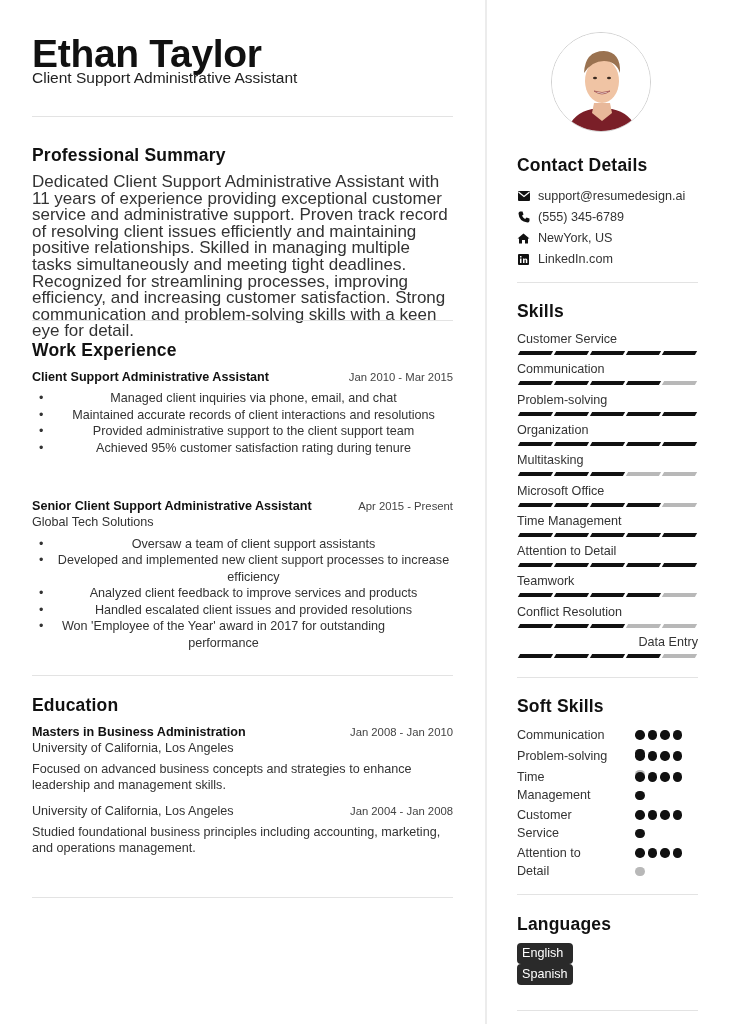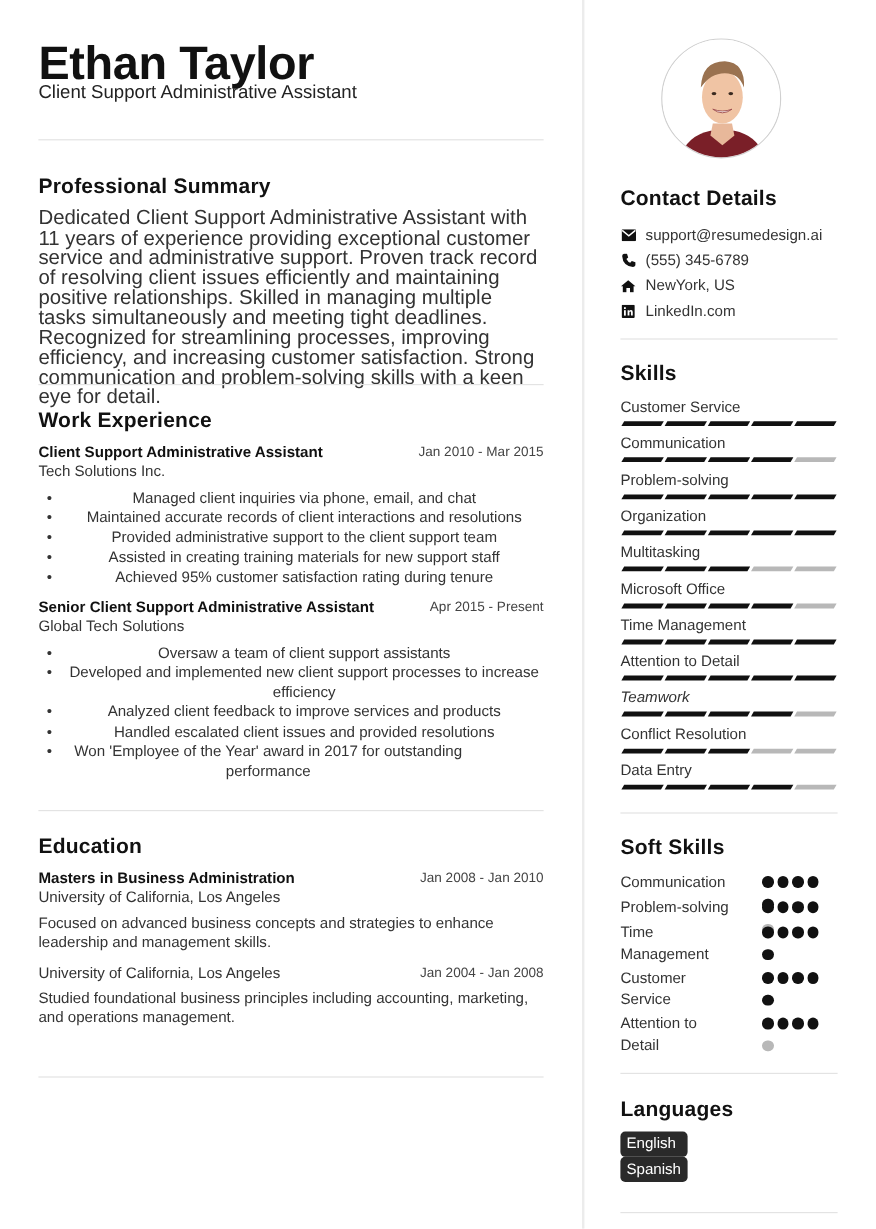--- a/index.html
+++ b/index.html
@@ -60,26 +60,24 @@
 
   <div class="section-title" style="top:145px">Professional Summary</div>
   <div class="summary">Dedicated Client Support Administrative Assistant with 11 years of experience providing exceptional customer service and administrative support. Proven track record of resolving client issues efficiently and maintaining positive relationships. Skilled in managing multiple tasks simultaneously and meeting tight deadlines. Recognized for streamlining processes, improving efficiency, and increasing customer satisfaction. Strong communication and problem-solving skills with a keen eye for detail.</div>
   <div class="hr" style="top:320px"></div>
 
   <div class="section-title" style="top:340px">Work Experience</div>
 
   <div class="entry" style="top:369px">
     <div class="entry-title">Client Support Administrative Assistant</div>
     <div class="entry-date">Jan 2010 - Mar 2015</div>
-    <div class="entry-sub">Tech Solutions Inc.</div>
     <ul class="bullets">
       <li>Managed client inquiries via phone, email, and chat</li>
       <li>Maintained accurate records of client interactions and resolutions</li>
       <li>Provided administrative support to the client support team</li>
-      <li>Assisted in creating training materials for new support staff</li>
       <li>Achieved 95% customer satisfaction rating during tenure</li>
     </ul>
   </div>
 
   <div class="entry" style="top:498px">
     <div class="entry-title">Senior Client Support Administrative Assistant</div>
     <div class="entry-date">Apr 2015 - Present</div>
     <div class="entry-sub">Global Tech Solutions</div>
     <ul class="bullets" style="width:421px">
       <li>Oversaw a team of client support assistants</li>
@@ -241,41 +239,41 @@
       <div class="skill" style="top: 543.1px;">
         <div class="skill-name">Attention to Detail</div>
         <div class="skill-bar">
           <span class="seg"></span>
           <span class="seg"></span>
           <span class="seg"></span>
           <span class="seg"></span>
           <span class="seg"></span>
         </div>
       </div>
-      <div class="skill" style="top: 573.4px; font-style: italic;">
+      <div class="skill" style="top: 573.4px;">
         <div class="skill-name">Teamwork</div>
         <div class="skill-bar">
           <span class="seg"></span>
           <span class="seg"></span>
           <span class="seg"></span>
           <span class="seg"></span>
           <span class="seg off"></span>
         </div>
       </div>
       <div class="skill" style="top: 603.7px;">
         <div class="skill-name">Conflict Resolution</div>
         <div class="skill-bar">
           <span class="seg"></span>
           <span class="seg"></span>
           <span class="seg"></span>
           <span class="seg off"></span>
           <span class="seg off"></span>
         </div>
       </div>
-      <div class="skill" style="top: 634px;">
+      <div class="skill" style="top: 634px; text-align: right;">
         <div class="skill-name">Data Entry</div>
         <div class="skill-bar">
           <span class="seg"></span>
           <span class="seg"></span>
           <span class="seg"></span>
           <span class="seg"></span>
           <span class="seg off"></span>
         </div>
       </div>
     </div>

